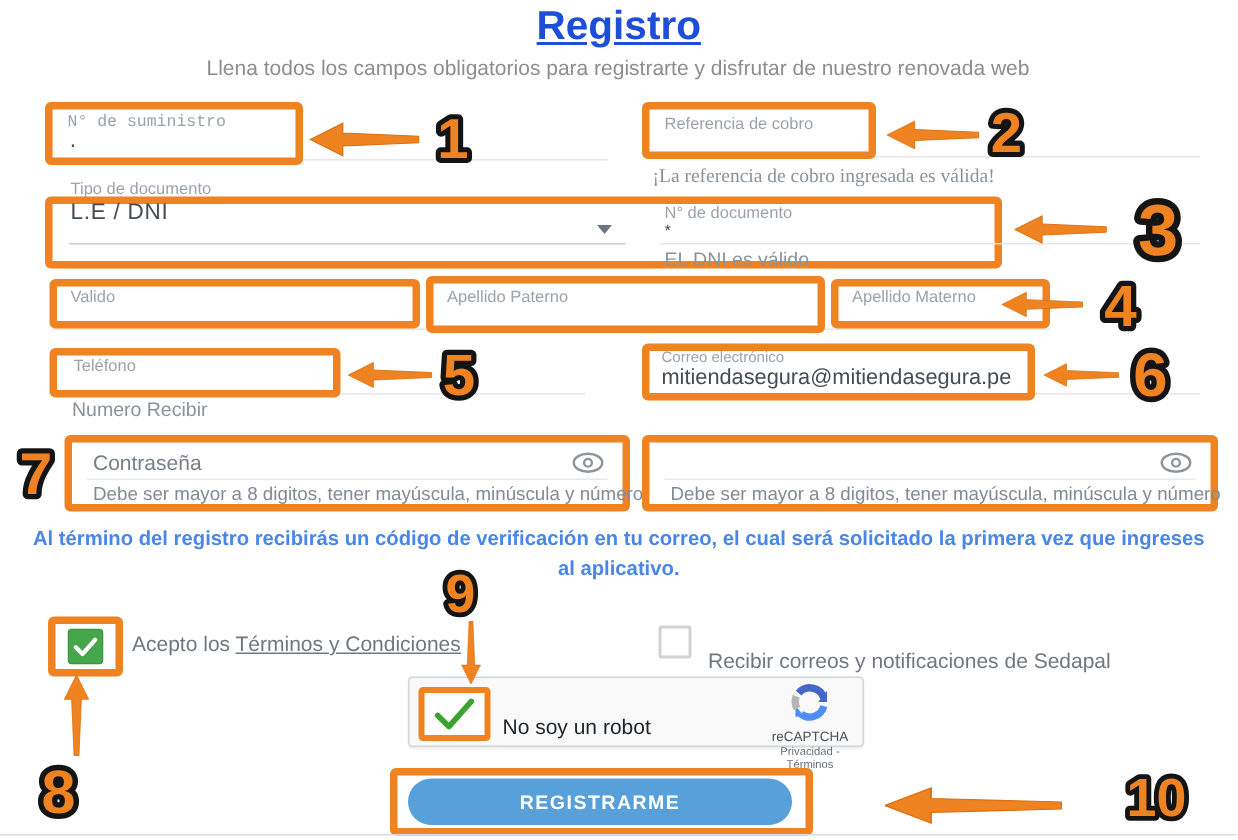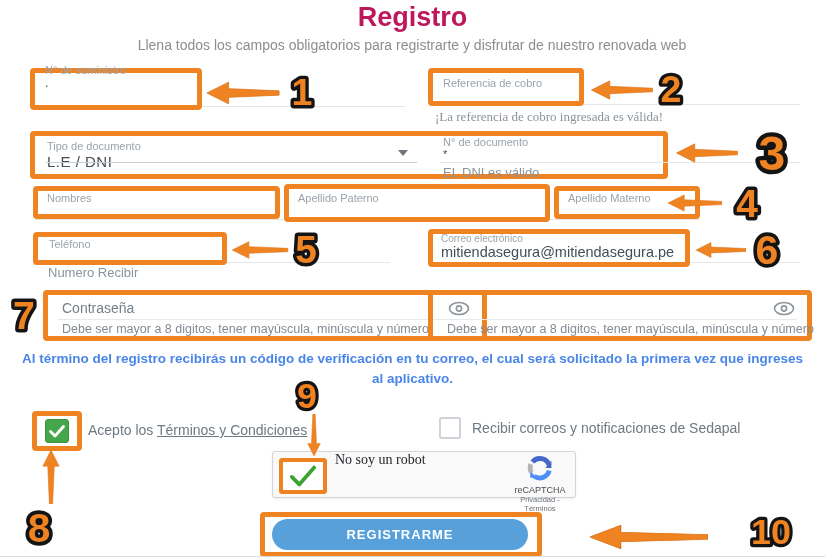--- a/index.html
+++ b/index.html
@@ -2,21 +2,21 @@
 <html><head>
 <meta charset="utf-8">
 <style>
   * { margin:0; padding:0; box-sizing:border-box; }
   html,body { background:#ffffff; }
   body { font-family:"Liberation Sans", sans-serif; }
   .canvas { position:relative; width:825px; height:560px; background:#fff; overflow:hidden; }
 
   .abs { position:absolute; }
 
-  .page-title { top:2px; left:0; width:100%; text-align:center; font-size:27px; font-weight:bold; color:#be185d; }
+  .page-title { top:2px; left:0; width:100%; text-align:center; font-size:27px; font-weight:bold; color:#1d4ed8;text-decoration:underline; }
   .page-subtitle { top:36px; left:62px; width:700px; text-align:center; font-size:14px; color:#8d8d8d; line-height:1.35; }
 
   .obox { border:5px solid #f08321; border-radius:4px; background:transparent; }
   .flabel { font-size:11px; color:#9aa3ab; }
   .fvalue { font-size:15px; color:#454d54; }
   .vtext { font-size:13px; color:#8a939b; }
   .uline { height:1px; background:#e4e6e8; }
   .uline-dark { height:1px; background:#c9ced2; }
 
   .caret-down { width:0; height:0; border-left:5px solid transparent; border-right:5px solid transparent; border-top:6px solid #6d7680; }
@@ -46,67 +46,67 @@
 </head>
 <body>
 
 <div class="canvas">
 
   <div class="abs page-title">Registro</div>
   <div class="abs page-subtitle">Llena todos los campos obligatorios para registrarte y disfrutar de nuestro renovada web</div>
 
   <div class="abs uline" style="left:35px; top:106px; width:370px;"></div>
   <div class="abs obox" style="left:30px; top:68px; width:172px; height:42px;"></div>
-  <div class="abs" style="left:45px; top:64px;">
+  <div class="abs" style="left:45px; top:76px;font-family:Liberation Mono, monospace;">
     <div class="flabel">N° de suministro</div>
     <div class="fvalue" style="font-size:12px;">.</div>
   </div>
 
   <div class="abs uline" style="left:430px; top:104px; width:370px;"></div>
   <div class="abs obox" style="left:428px; top:68px; width:156px; height:38px;"></div>
   <div class="abs" style="left:443px; top:77px;">
     <div class="flabel">Referencia de cobro</div>
   </div>
   <div class="abs vtext" style="left:435px; top:109px;font-family:Liberation Serif, serif;">¡La referencia de cobro ingresada es válida!</div>
 
   <div class="abs obox" style="left:30px; top:131px; width:638px; height:48px;"></div>
-  <div class="abs" style="left:47px; top:120px; width:370px;margin-top:20px;">
+  <div class="abs" style="left:47px; top:120px; width:370px;">
     <div class="flabel">Tipo de documento</div>
     <div class="fvalue" style="margin-top:1px; letter-spacing:0.5px;">L.E / DNI</div>
   </div>
   <div class="abs caret-down" style="left:398px; top:150px;"></div>
   <div class="abs uline-dark" style="left:46px; top:162px; width:371px;"></div>
   <div class="abs" style="left:443px; top:136px;">
     <div class="flabel">N° de documento</div>
     <div class="fvalue" style="font-size:11px;">*</div>
   </div>
   <div class="abs uline" style="left:440px; top:162px; width:360px;"></div>
   <div class="abs vtext" style="left:443px; top:165px;">EL DNI es válido</div>
 
   <div class="abs uline" style="left:35px; top:219px; width:665px;"></div>
   <div class="abs obox" style="left:33px; top:186px; width:247px; height:33px;"></div>
-  <div class="abs flabel" style="left:47px; top:192px;">Nombres</div>
+  <div class="abs flabel" style="left:47px; top:192px;">Valido</div>
   <div class="abs obox" style="left:284px; top:184px; width:266px; height:38px;"></div>
   <div class="abs flabel" style="left:298px; top:192px;">Apellido Paterno</div>
   <div class="abs obox" style="left:554px; top:186px; width:146px; height:33px;"></div>
   <div class="abs flabel" style="left:568px; top:192px;">Apellido Materno</div>
 
   <div class="abs uline" style="left:35px; top:262px; width:355px;"></div>
   <div class="abs obox" style="left:33px; top:232px; width:194px; height:33px;"></div>
   <div class="abs flabel" style="left:49px; top:238px;">Teléfono</div>
   <div class="abs vtext" style="left:48px; top:265px;">Numero Recibir</div>
 
   <div class="abs uline" style="left:430px; top:262px; width:370px;"></div>
   <div class="abs obox" style="left:428px; top:229px; width:262px; height:38px;"></div>
   <div class="abs" style="left:441px; top:233px;">
     <div class="flabel" style="font-size:10px;">Correo electrónico</div>
     <div class="fvalue" style="font-size:14.5px;">mitiendasegura@mitiendasegura.pe</div>
   </div>
 
-  <div class="abs obox pw-box" style="left:43px; top:290px; width:444px; height:51px;">
+  <div class="abs obox pw-box" style="left:43px; top:290px; width:377px; height:51px;">
     <div class="pw-label">Contraseña</div>
     <div class="pw-line"></div>
     <div class="pw-hint">Debe ser mayor a 8 digitos, tener mayúscula, minúscula y número</div>
     <span class="eye">
       <svg width="22" height="15" viewBox="0 0 22 15">
           <ellipse cx="11" cy="7.5" rx="9.5" ry="6" fill="none" stroke="#8d959d" stroke-width="1.6"></ellipse>
           <circle cx="11" cy="7.5" r="2.6" fill="none" stroke="#8d959d" stroke-width="1.6"></circle>
         </svg>
     </span>
   </div>
@@ -128,30 +128,30 @@
     <svg width="24" height="24" viewBox="0 0 24 24">
         <rect x="0.5" y="0.5" width="23" height="23" rx="2.5" fill="#46a64a" stroke="#3c9440"></rect>
         <polyline points="5.5,12.5 10,17 18.5,7.5" fill="none" stroke="#ffffff" stroke-width="2.8" stroke-linecap="round" stroke-linejoin="round"></polyline>
       </svg>
   </span>
   <div class="abs" style="left:88px; top:421px;">
     <span class="chk-label">Acepto los </span><span class="chk-link">Términos y Condiciones</span>
   </div>
 
   <div class="abs chk-empty" style="left:439px; top:417px;"></div>
-  <div class="abs chk-label" style="left:472px; top:420px;">Recibir correos y notificaciones de Sedapal</div>
+  <div class="abs chk-label" style="left:472px; top:432px;">Recibir correos y notificaciones de Sedapal</div>
 
   <div class="abs recaptcha" style="left:272px; top:451px; width:304px; height:47px;">
     <div style="position:absolute; left:6px; top:6px; width:48px; height:36px; border:4px solid #f08321; border-radius:3px; background:#ffffff;"></div>
     <span style="position:absolute; left:16px; top:11px;">
       <svg width="28" height="26" viewBox="0 0 30 26">
           <polyline points="3,14 11,22 27,4" fill="none" stroke="#3ba22f" stroke-width="4" stroke-linecap="round" stroke-linejoin="round"></polyline>
         </svg>
     </span>
-    <span class="rc-label" style="position:absolute; left:62px; top:0;font-family:Liberation Serif, serif;">No soy un robot</span>
+    <span class="rc-label" style="position:absolute; left:62px; top:24px;">No soy un robot</span>
     <div style="position:absolute; right:6px; top:3px; width:58px; text-align:center;">
       <span>
         <svg width="26" height="26" viewBox="0 0 48 48">
           <path d="M10 13 A18 18 0 0 1 41 19" fill="none" stroke="#4567c8" stroke-width="9"></path>
           <polygon points="45,24 34,24 45,10" fill="#4567c8"></polygon>
           <path d="M41 29 A18 18 0 0 1 13 39" fill="none" stroke="#4f8ef7" stroke-width="9"></path>
           <polygon points="6,42 17,42 6,28" fill="#4f8ef7"></polygon>
           <path d="M8 32 A18 18 0 0 1 7 17" fill="none" stroke="#b5b5b5" stroke-width="9"></path>
         </svg>
       </span>

